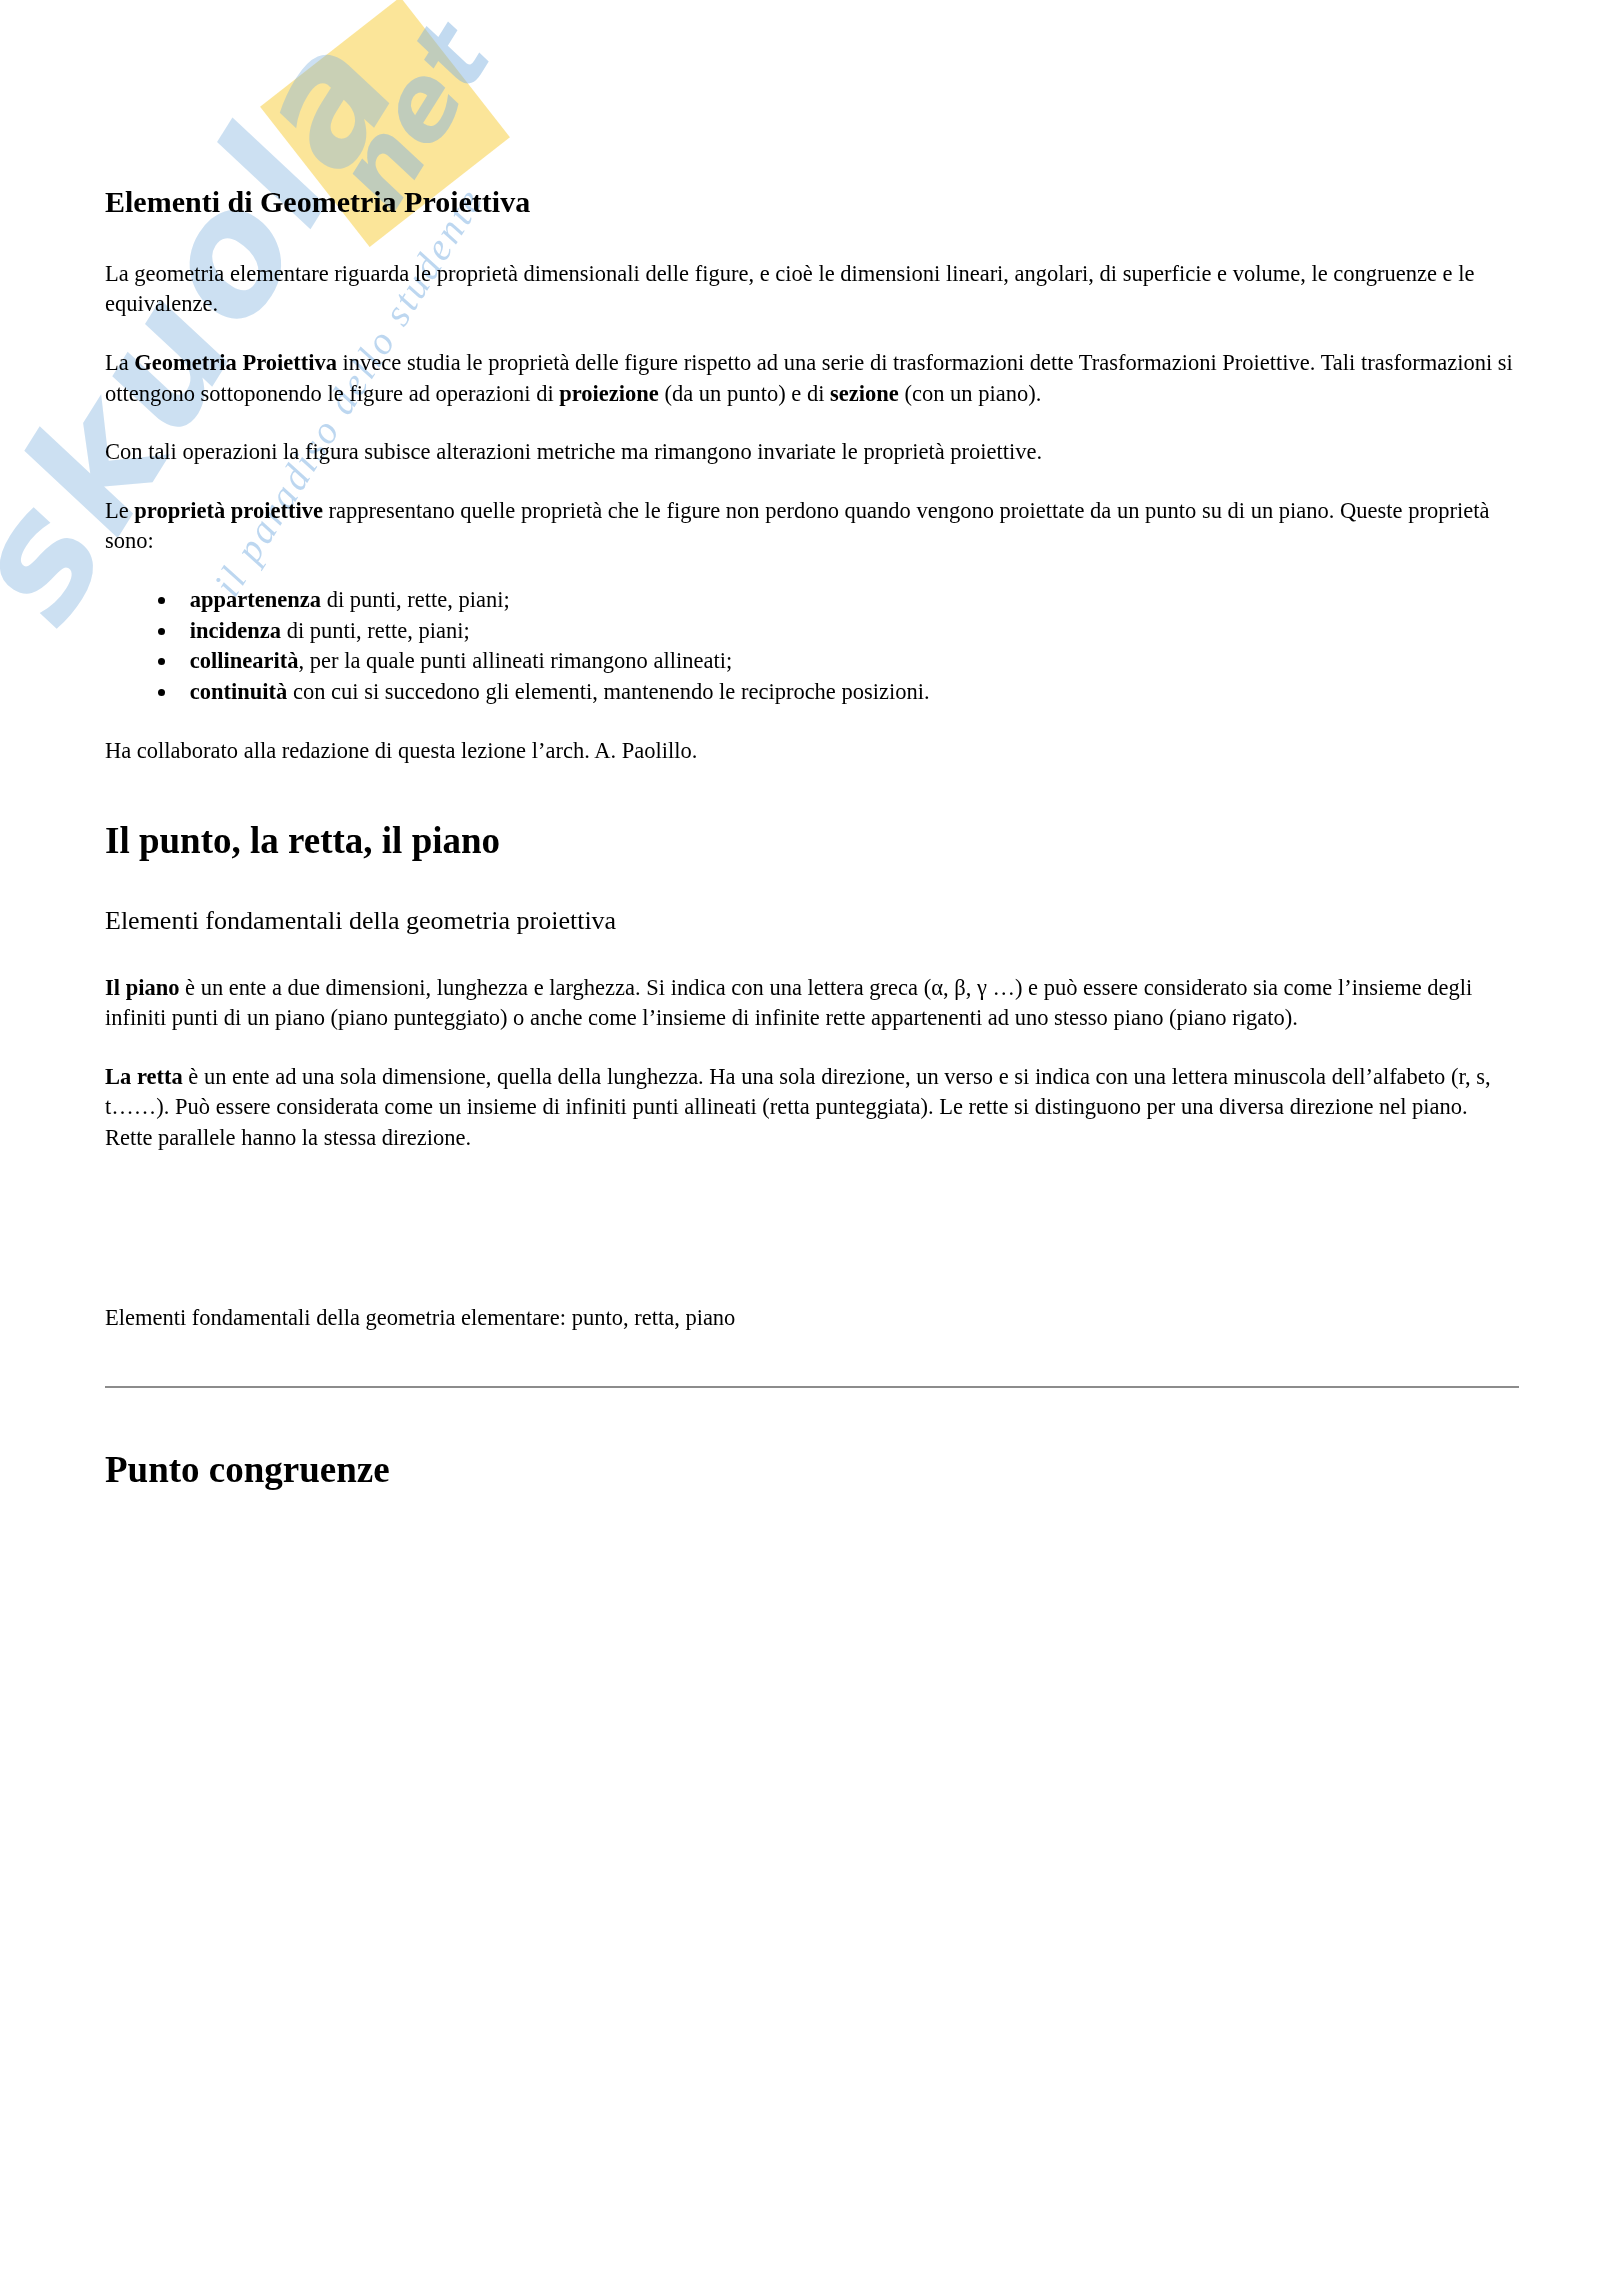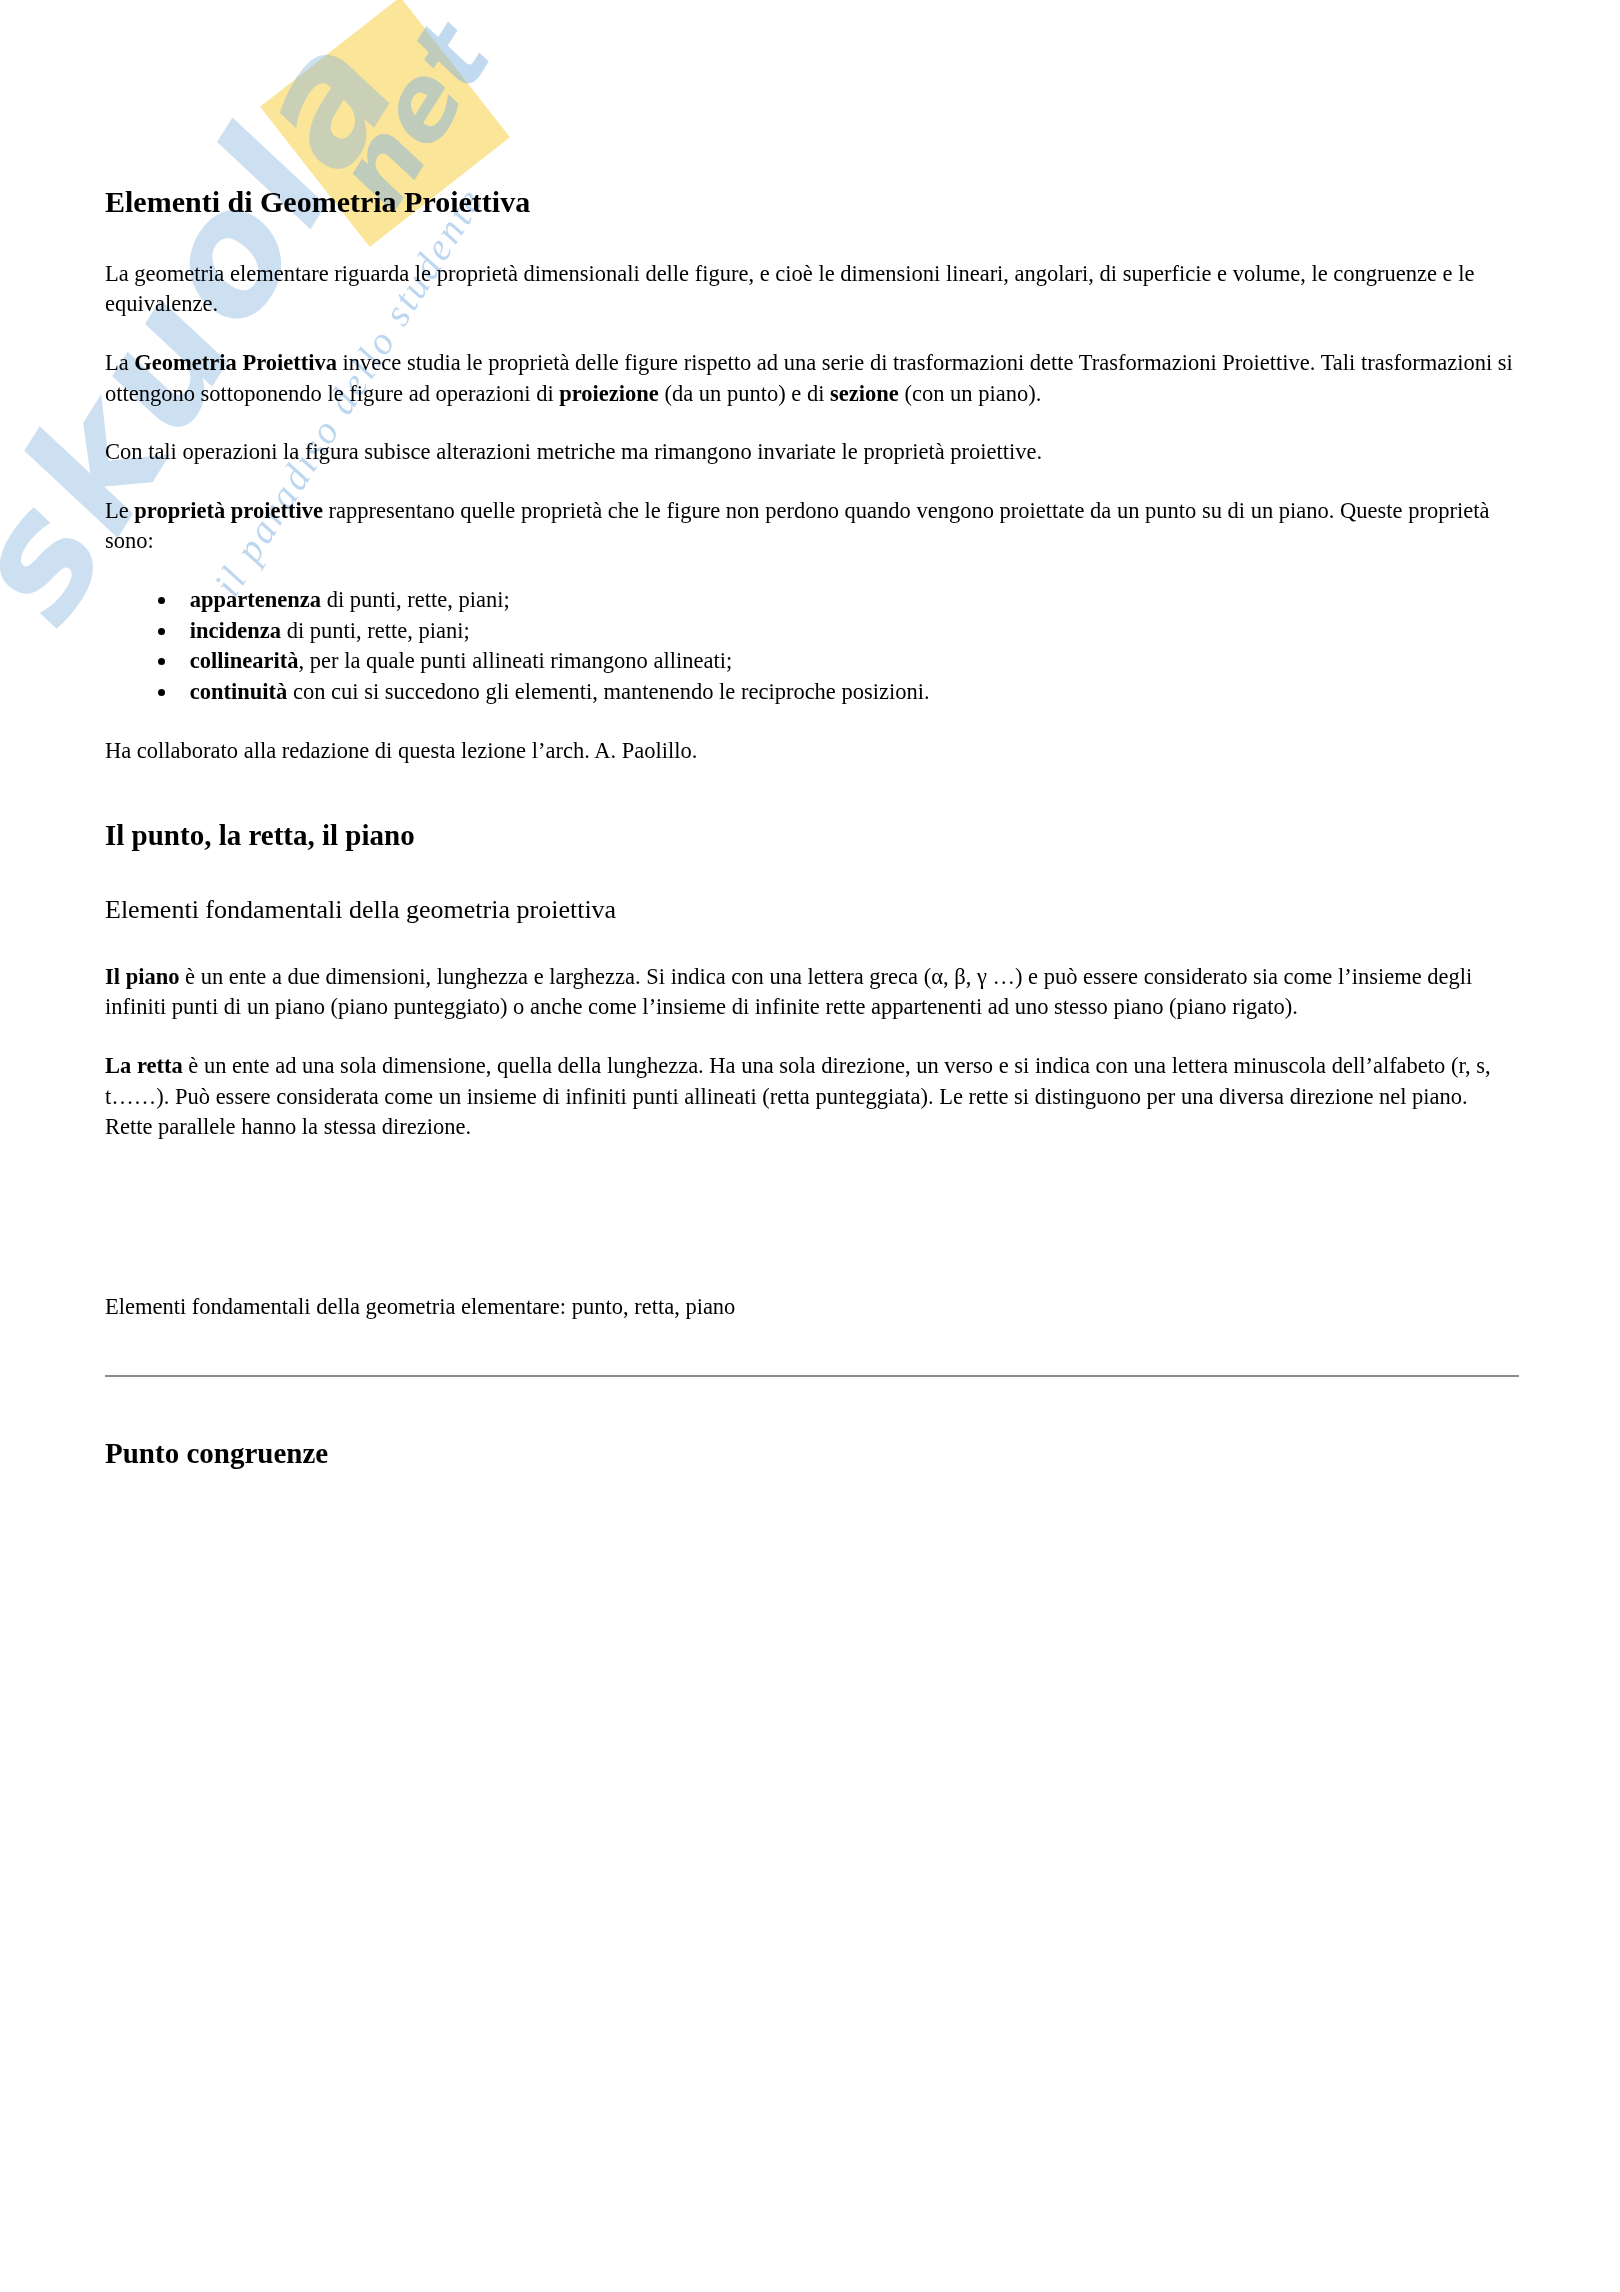--- a/index.html
+++ b/index.html
@@ -51,21 +51,21 @@
 
   
   .content {
     position: relative; z-index: 1;
     padding: 182px 101px 0 105px;
     font-size: 22.5px;
     line-height: 1.36;
   }
   .content p { margin: 0 0 28px 0; }
   .content h1 { font-size: 30px; margin: 0 0 36px 0; font-weight: bold; }
-  .content h2 { font-size: 29px; margin: 49px 0 37px 0; font-weight: bold; }
+  .content h2 { font-size: 37px; margin: 49px 0 37px 0; font-weight: bold; }
   .content h3 { font-size: 26px; margin: 0 0 34px 0; font-weight: normal; }
   .content ul { margin: 8px 0 29px 0; padding-left: 73px; }
   .content li { margin: 0; padding-left: 11.8px; }
   .gap-top { margin-top: 149px !important; }
   .content hr {
     border: none;
     border-top: 2px solid #8c8c8c;
     margin: 53px 0 0 0;
   }
   .after-hr { margin-top: 57px !important; }

